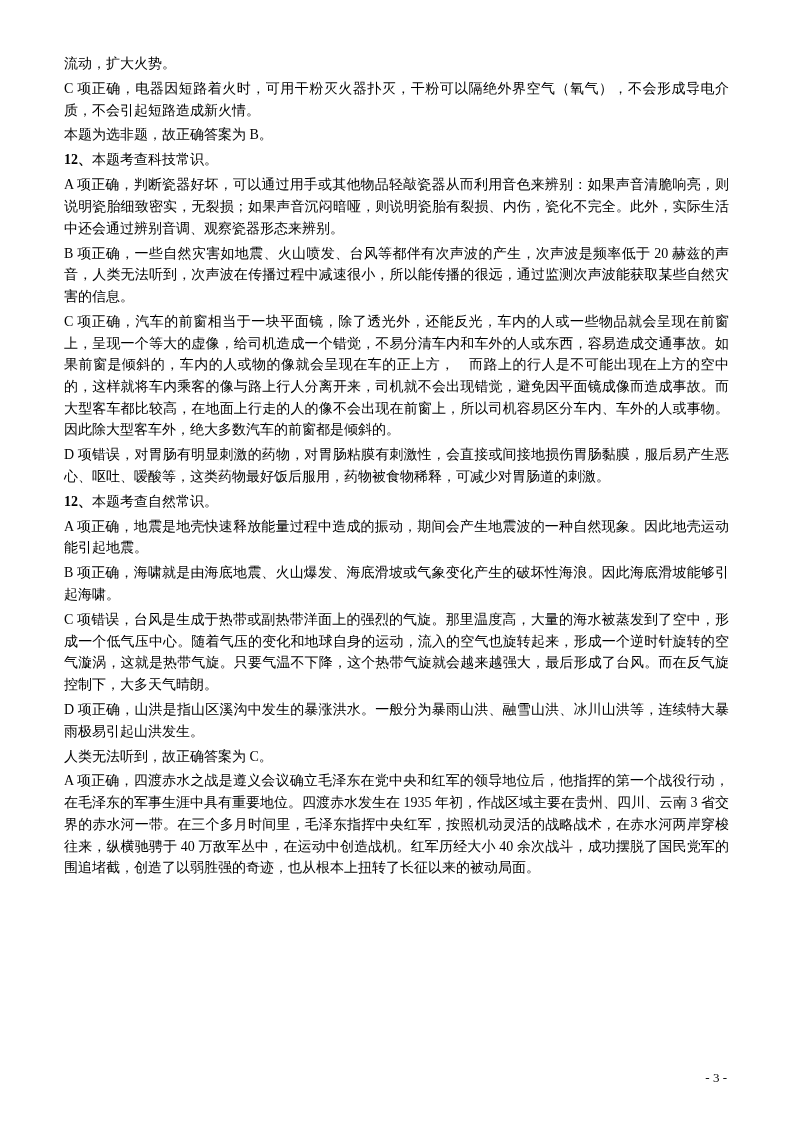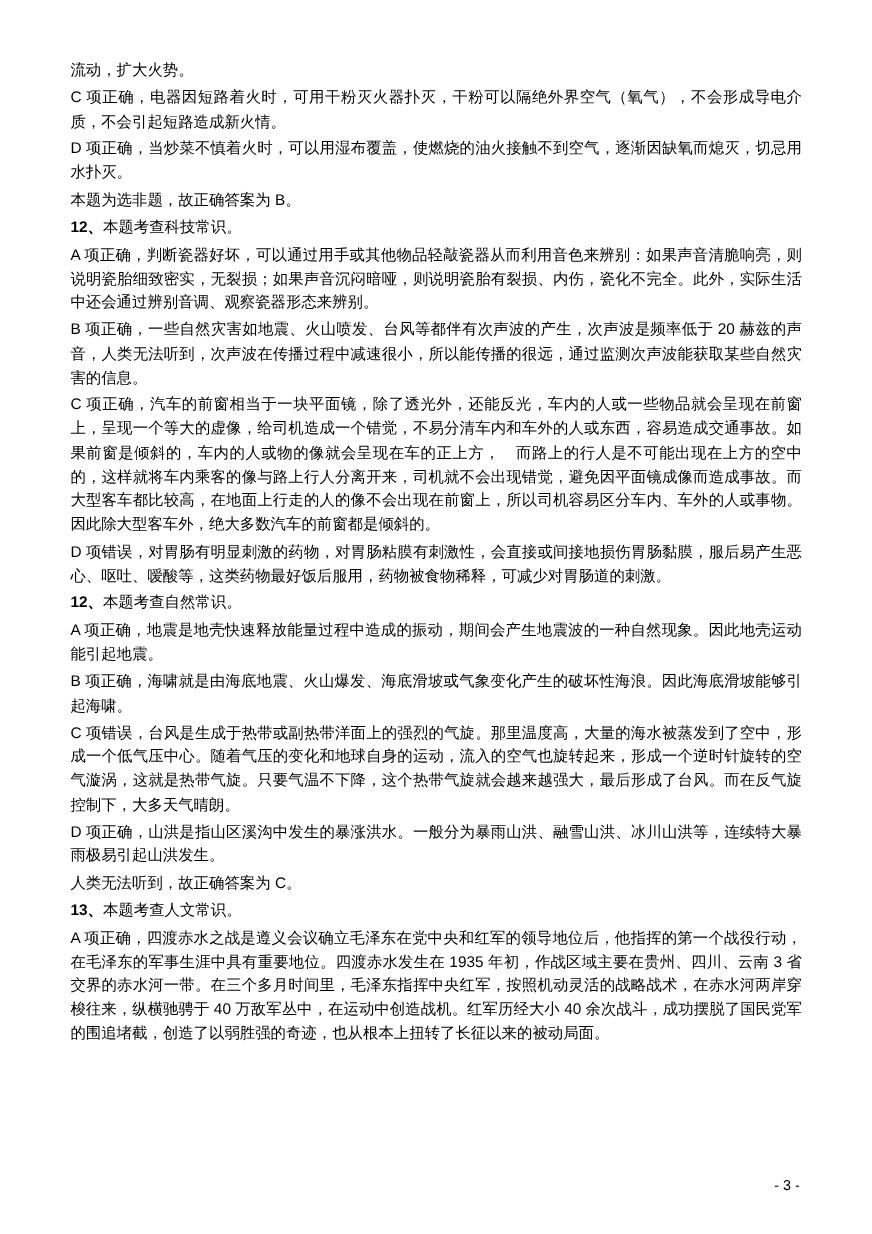--- a/index.html
+++ b/index.html
@@ -6,21 +6,21 @@
     margin: 0;
     padding: 0;
     background: #ffffff;
   }
   .page {
     position: relative;
     width: 793px;
     height: 1122px;
     background: #ffffff;
     overflow: hidden;
-    font-family: Liberation Sans, sans-serif;
+    font-family: Liberation Serif, serif;
     color: #000000;
   }
   .content {
     position: absolute;
     left: 64px;
     top: 53px;
     width: 665px;
     font-size: 14px;
     line-height: 21.7px;
     text-align: justify;
@@ -45,41 +45,37 @@
   }
 </style>
 </head>
 <body>
 
 <div class="page">
   <div class="content">
 
     <p>流动，扩大火势。</p>
     <p>C 项正确，电器因短路着火时，可用干粉灭火器扑灭，干粉可以隔绝外界空气（氧气），不会形成导电介质，不会引起短路造成新火情。</p>
-    <p>D 项正确，当炒菜不慎着火时，可以用湿布覆盖，使燃烧的油火接触不到空气，逐渐因缺氧而熄灭，切忌用水扑灭。</p>
     <p>本题为选非题，故正确答案为 B。</p>
 
     <p>
       <span class="qnum">12、</span><span>本题考查科技常识。</span>
     </p>
     <p>A 项正确，判断瓷器好坏，可以通过用手或其他物品轻敲瓷器从而利用音色来辨别：如果声音清脆响亮，则说明瓷胎细致密实，无裂损；如果声音沉闷暗哑，则说明瓷胎有裂损、内伤，瓷化不完全。此外，实际生活中还会通过辨别音调、观察瓷器形态来辨别。</p>
     <p>B 项正确，一些自然灾害如地震、火山喷发、台风等都伴有次声波的产生，次声波是频率低于 20 赫兹的声音，人类无法听到，次声波在传播过程中减速很小，所以能传播的很远，通过监测次声波能获取某些自然灾害的信息。</p>
     <p>C 项正确，汽车的前窗相当于一块平面镜，除了透光外，还能反光，车内的人或一些物品就会呈现在前窗上，呈现一个等大的虚像，给司机造成一个错觉，不易分清车内和车外的人或东西，容易造成交通事故。如果前窗是倾斜的，车内的人或物的像就会呈现在车的正上方，　而路上的行人是不可能出现在上方的空中的，这样就将车内乘客的像与路上行人分离开来，司机就不会出现错觉，避免因平面镜成像而造成事故。而大型客车都比较高，在地面上行走的人的像不会出现在前窗上，所以司机容易区分车内、车外的人或事物。因此除大型客车外，绝大多数汽车的前窗都是倾斜的。</p>
     <p>D 项错误，对胃肠有明显刺激的药物，对胃肠粘膜有刺激性，会直接或间接地损伤胃肠黏膜，服后易产生恶心、呕吐、嗳酸等，这类药物最好饭后服用，药物被食物稀释，可减少对胃肠道的刺激。</p>
 
     <p>
       <span class="qnum">12、</span><span>本题考查自然常识。</span>
     </p>
     <p>A 项正确，地震是地壳快速释放能量过程中造成的振动，期间会产生地震波的一种自然现象。因此地壳运动能引起地震。</p>
     <p>B 项正确，海啸就是由海底地震、火山爆发、海底滑坡或气象变化产生的破坏性海浪。因此海底滑坡能够引起海啸。</p>
     <p>C 项错误，台风是生成于热带或副热带洋面上的强烈的气旋。那里温度高，大量的海水被蒸发到了空中，形成一个低气压中心。随着气压的变化和地球自身的运动，流入的空气也旋转起来，形成一个逆时针旋转的空气漩涡，这就是热带气旋。只要气温不下降，这个热带气旋就会越来越强大，最后形成了台风。而在反气旋控制下，大多天气晴朗。</p>
     <p>D 项正确，山洪是指山区溪沟中发生的暴涨洪水。一般分为暴雨山洪、融雪山洪、冰川山洪等，连续特大暴雨极易引起山洪发生。</p>
     <p>人类无法听到，故正确答案为 C。</p>
 
-    <p>
-      <span class="qnum">13、</span><span>本题考查人文常识。</span>
-    </p>
     <p>A 项正确，四渡赤水之战是遵义会议确立毛泽东在党中央和红军的领导地位后，他指挥的第一个战役行动，在毛泽东的军事生涯中具有重要地位。四渡赤水发生在 1935 年初，作战区域主要在贵州、四川、云南 3 省交界的赤水河一带。在三个多月时间里，毛泽东指挥中央红军，按照机动灵活的战略战术，在赤水河两岸穿梭往来，纵横驰骋于 40 万敌军丛中，在运动中创造战机。红军历经大小 40 余次战斗，成功摆脱了国民党军的围追堵截，创造了以弱胜强的奇迹，也从根本上扭转了长征以来的被动局面。</p>
 
   </div>
 
   <div class="footer">- 3 -</div>
 </div>
 
 </body></html>

